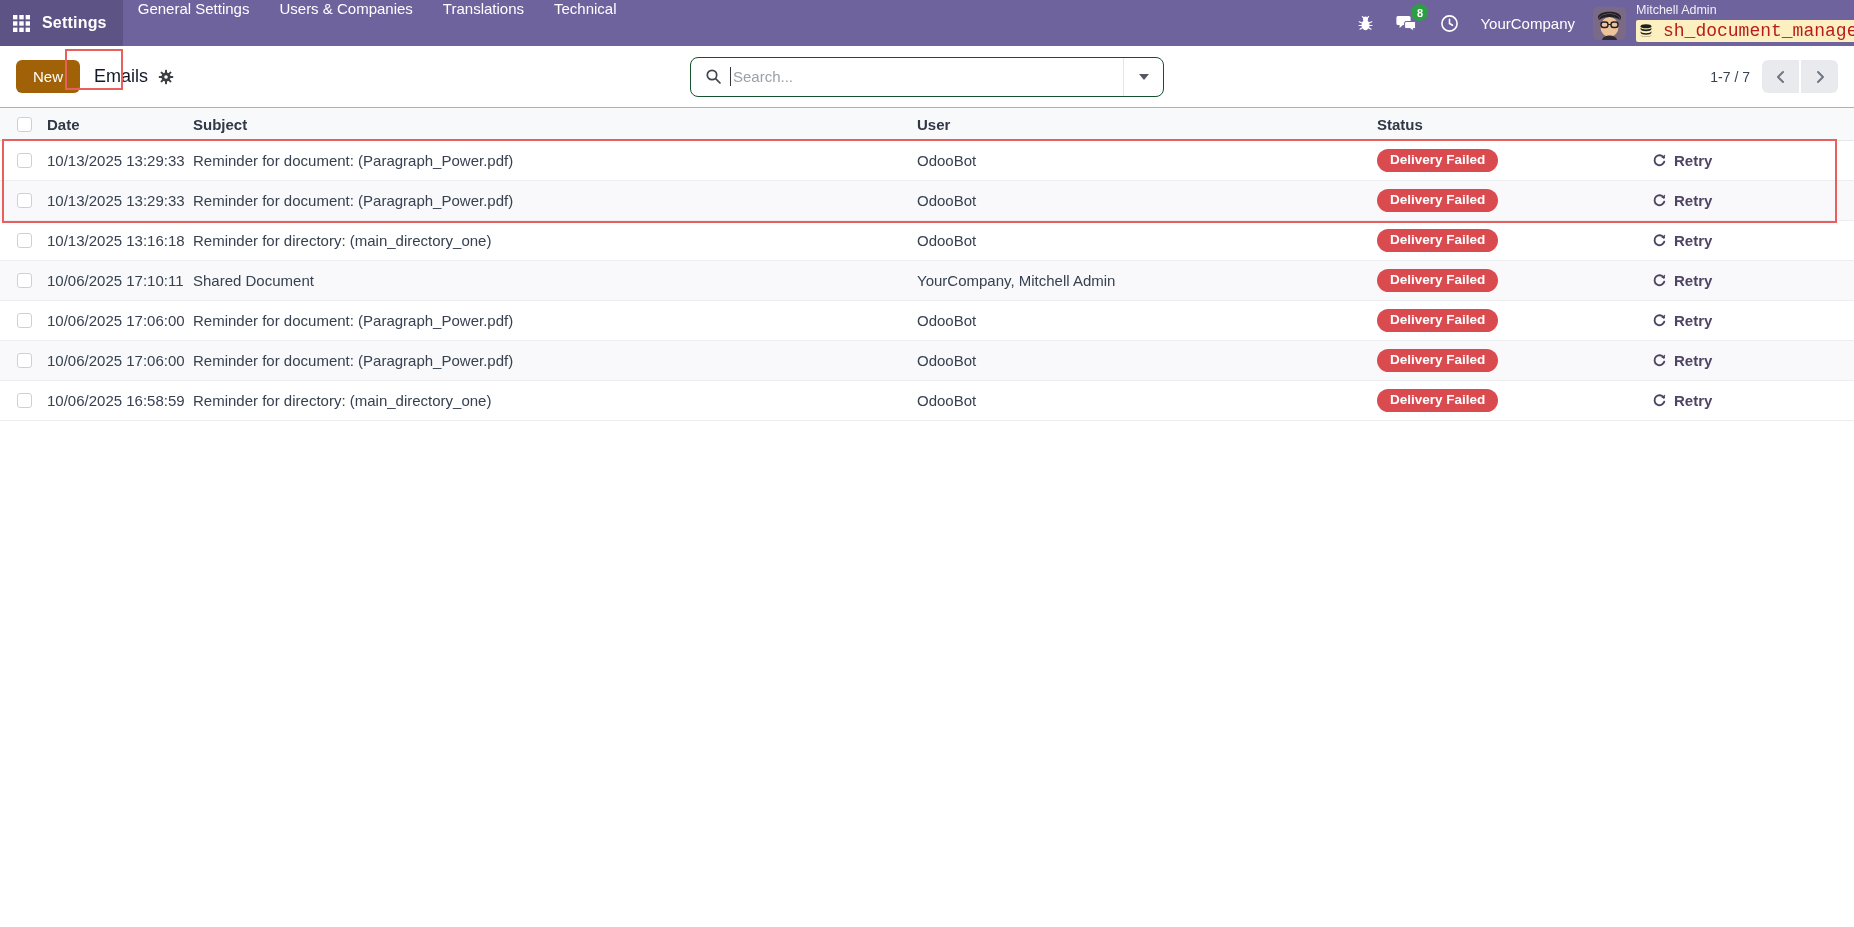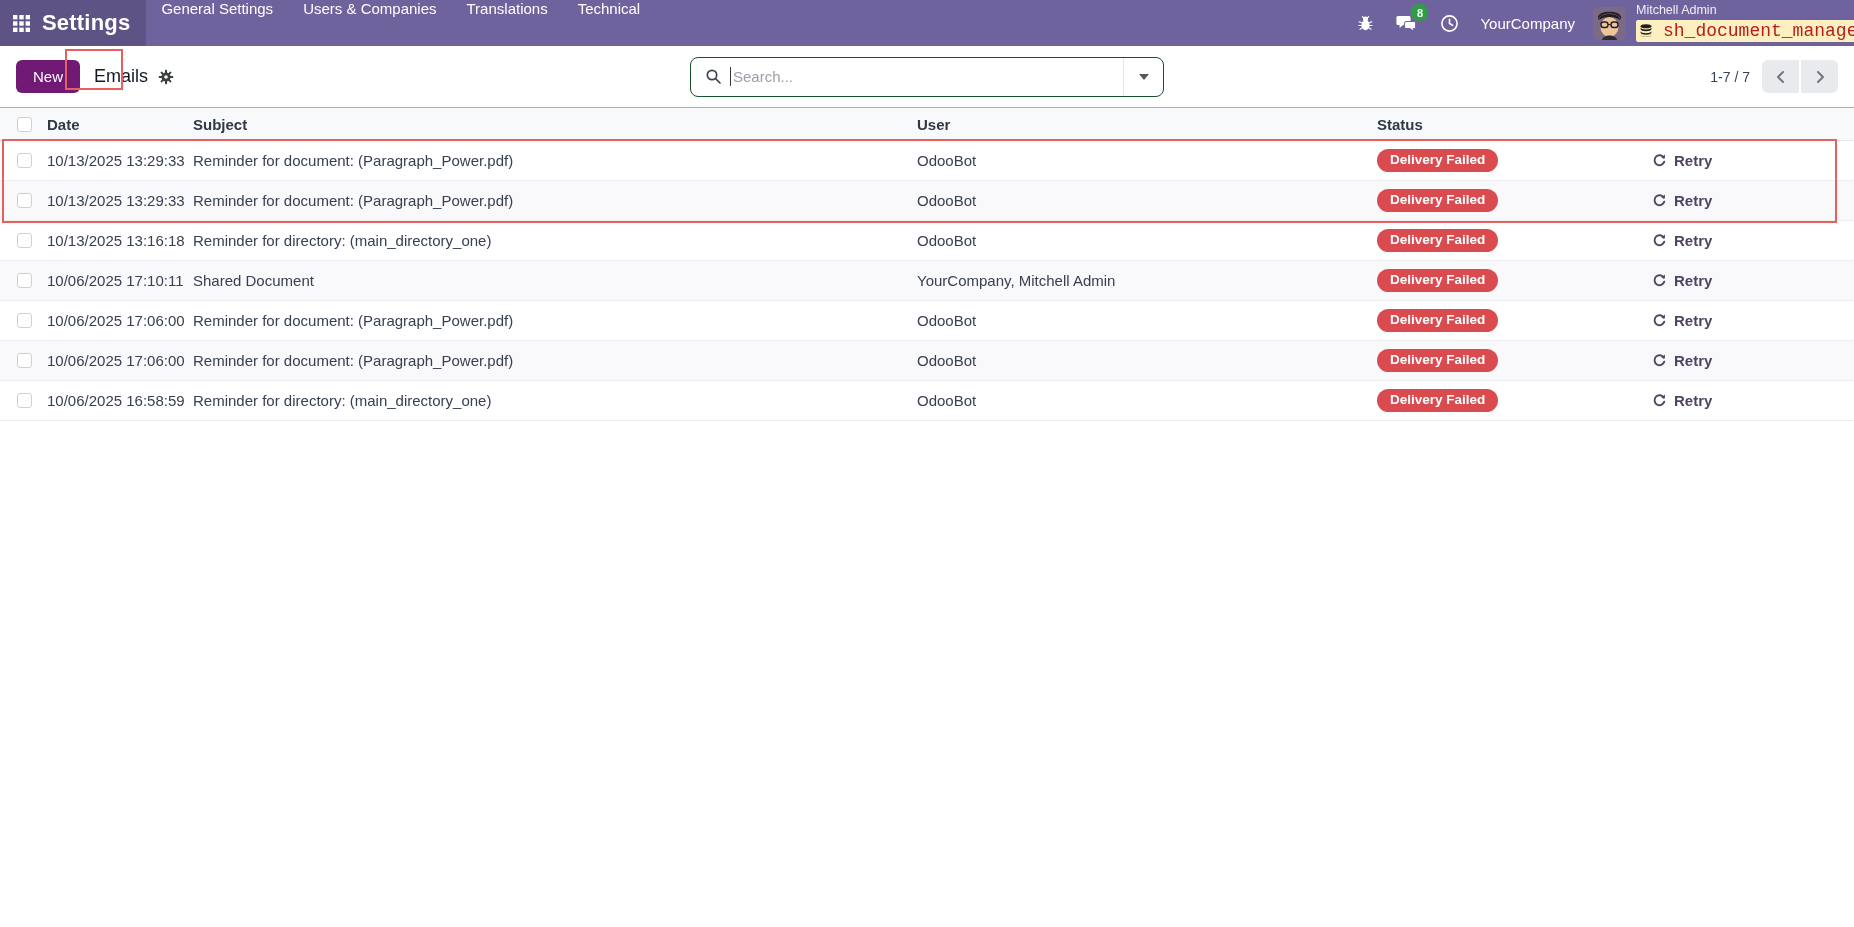--- a/index.html
+++ b/index.html
@@ -2,35 +2,35 @@
 <html><head>
 <meta charset="utf-8">
 <style>
   * { margin:0; padding:0; box-sizing:border-box; }
   html,body { width:1854px; height:927px; font-family:"Liberation Sans","DejaVu Sans",sans-serif; background:#fff; }
   .page { position:relative; width:1854px; height:927px; overflow:hidden; background:#fff; }
 
   
   .navbar { height:46px; background:#6f639e; display:flex; align-items:stretch; color:#fff; }
   .nav-brand { display:flex; align-items:center; gap:12px; padding:0 16px 0 13px; background:rgba(0,0,0,.16); cursor:pointer; }
-  .brand-label { font-size:22px; font-weight:700; letter-spacing:.2px; }
+  .brand-label { font-size:16px; font-weight:700; letter-spacing:.2px; }
   .nav-items { display:flex; align-items:flex-start; }
   .nav-item { display:flex; align-items:center; padding:0 15px; font-size:15px; cursor:pointer; white-space:nowrap; }
   .nav-right { margin-left:auto; display:flex; align-items:center; gap:8px; padding-right:0; }
   .nav-icon-btn { position:relative; width:34px; height:34px; display:flex; align-items:center; justify-content:center; cursor:pointer; border-radius:4px; }
   .count-badge { position:absolute; top:-2px; right:-4px; min-width:17px; height:17px; border-radius:50%; background:#2e9e44; color:#fff; font-size:11px; font-weight:700; display:flex; align-items:center; justify-content:center; padding:0 2px; }
   .company-name { font-size:15px; margin:0 10px 0 6px; cursor:pointer; }
   .avatar { width:33px; height:33px; border-radius:5px; overflow:hidden; flex:0 0 auto; cursor:pointer; }
   .user-meta { display:flex; flex-direction:column; justify-content:center; gap:2px; width:218px; overflow:hidden; margin-left:2px; }
   .user-name { font-size:12.5px; color:#f2eff7; line-height:1.1; white-space:nowrap; }
   .db-badge { display:flex; align-items:center; gap:11px; background:#fdf0c0; color:#b91c1c; font-family:"Liberation Mono","DejaVu Sans Mono",monospace; font-size:18px; padding:1px 4px; border-radius:2px; white-space:nowrap; overflow:hidden; width:max-content; }
 
   
   .control-panel { position:relative; height:61px; display:flex; align-items:center; padding:0 16px; background:#fff; }
-  .btn-new { background:#701a75; color:#fff; border:none; border-radius:6px; padding:8px 17px; font-size:15px; font-family:inherit; cursor:pointer; }
+  .btn-new { background:#a16207; color:#fff; border:none; border-radius:6px; padding:8px 17px; font-size:15px; font-family:inherit; cursor:pointer; }
   .breadcrumb { font-size:18px; color:#111827; margin-left:14px; }
   .gear-btn { margin-left:10px; background:none; border:none; cursor:pointer; display:flex; align-items:center; }
   .search-wrap { position:absolute; left:50%; top:50%; transform:translate(-50%,-50%); width:474px; height:40px; border:1px solid #14532d; border-radius:8px; background:#fff; display:flex; align-items:center; }
   .search-icon-box { padding:0 8px 0 14px; display:flex; align-items:center; }
   .text-cursor { width:1px; height:19px; background:#33363b; }
   .search-input { flex:1; border:none; outline:none; font-size:15px; font-family:inherit; color:#374151; background:transparent; padding-left:2px; }
   .search-input::placeholder { color:#9aa0a8; }
   .search-caret-btn { width:40px; height:100%; border:none; border-left:1px solid #e3e5e8; background:transparent; cursor:pointer; display:flex; align-items:center; justify-content:center; border-radius:0 8px 8px 0; }
   .caret-down { width:0; height:0; border-left:5px solid transparent; border-right:5px solid transparent; border-top:6px solid #55585e; }
   .pager { margin-left:auto; display:flex; align-items:center; gap:12px; }

